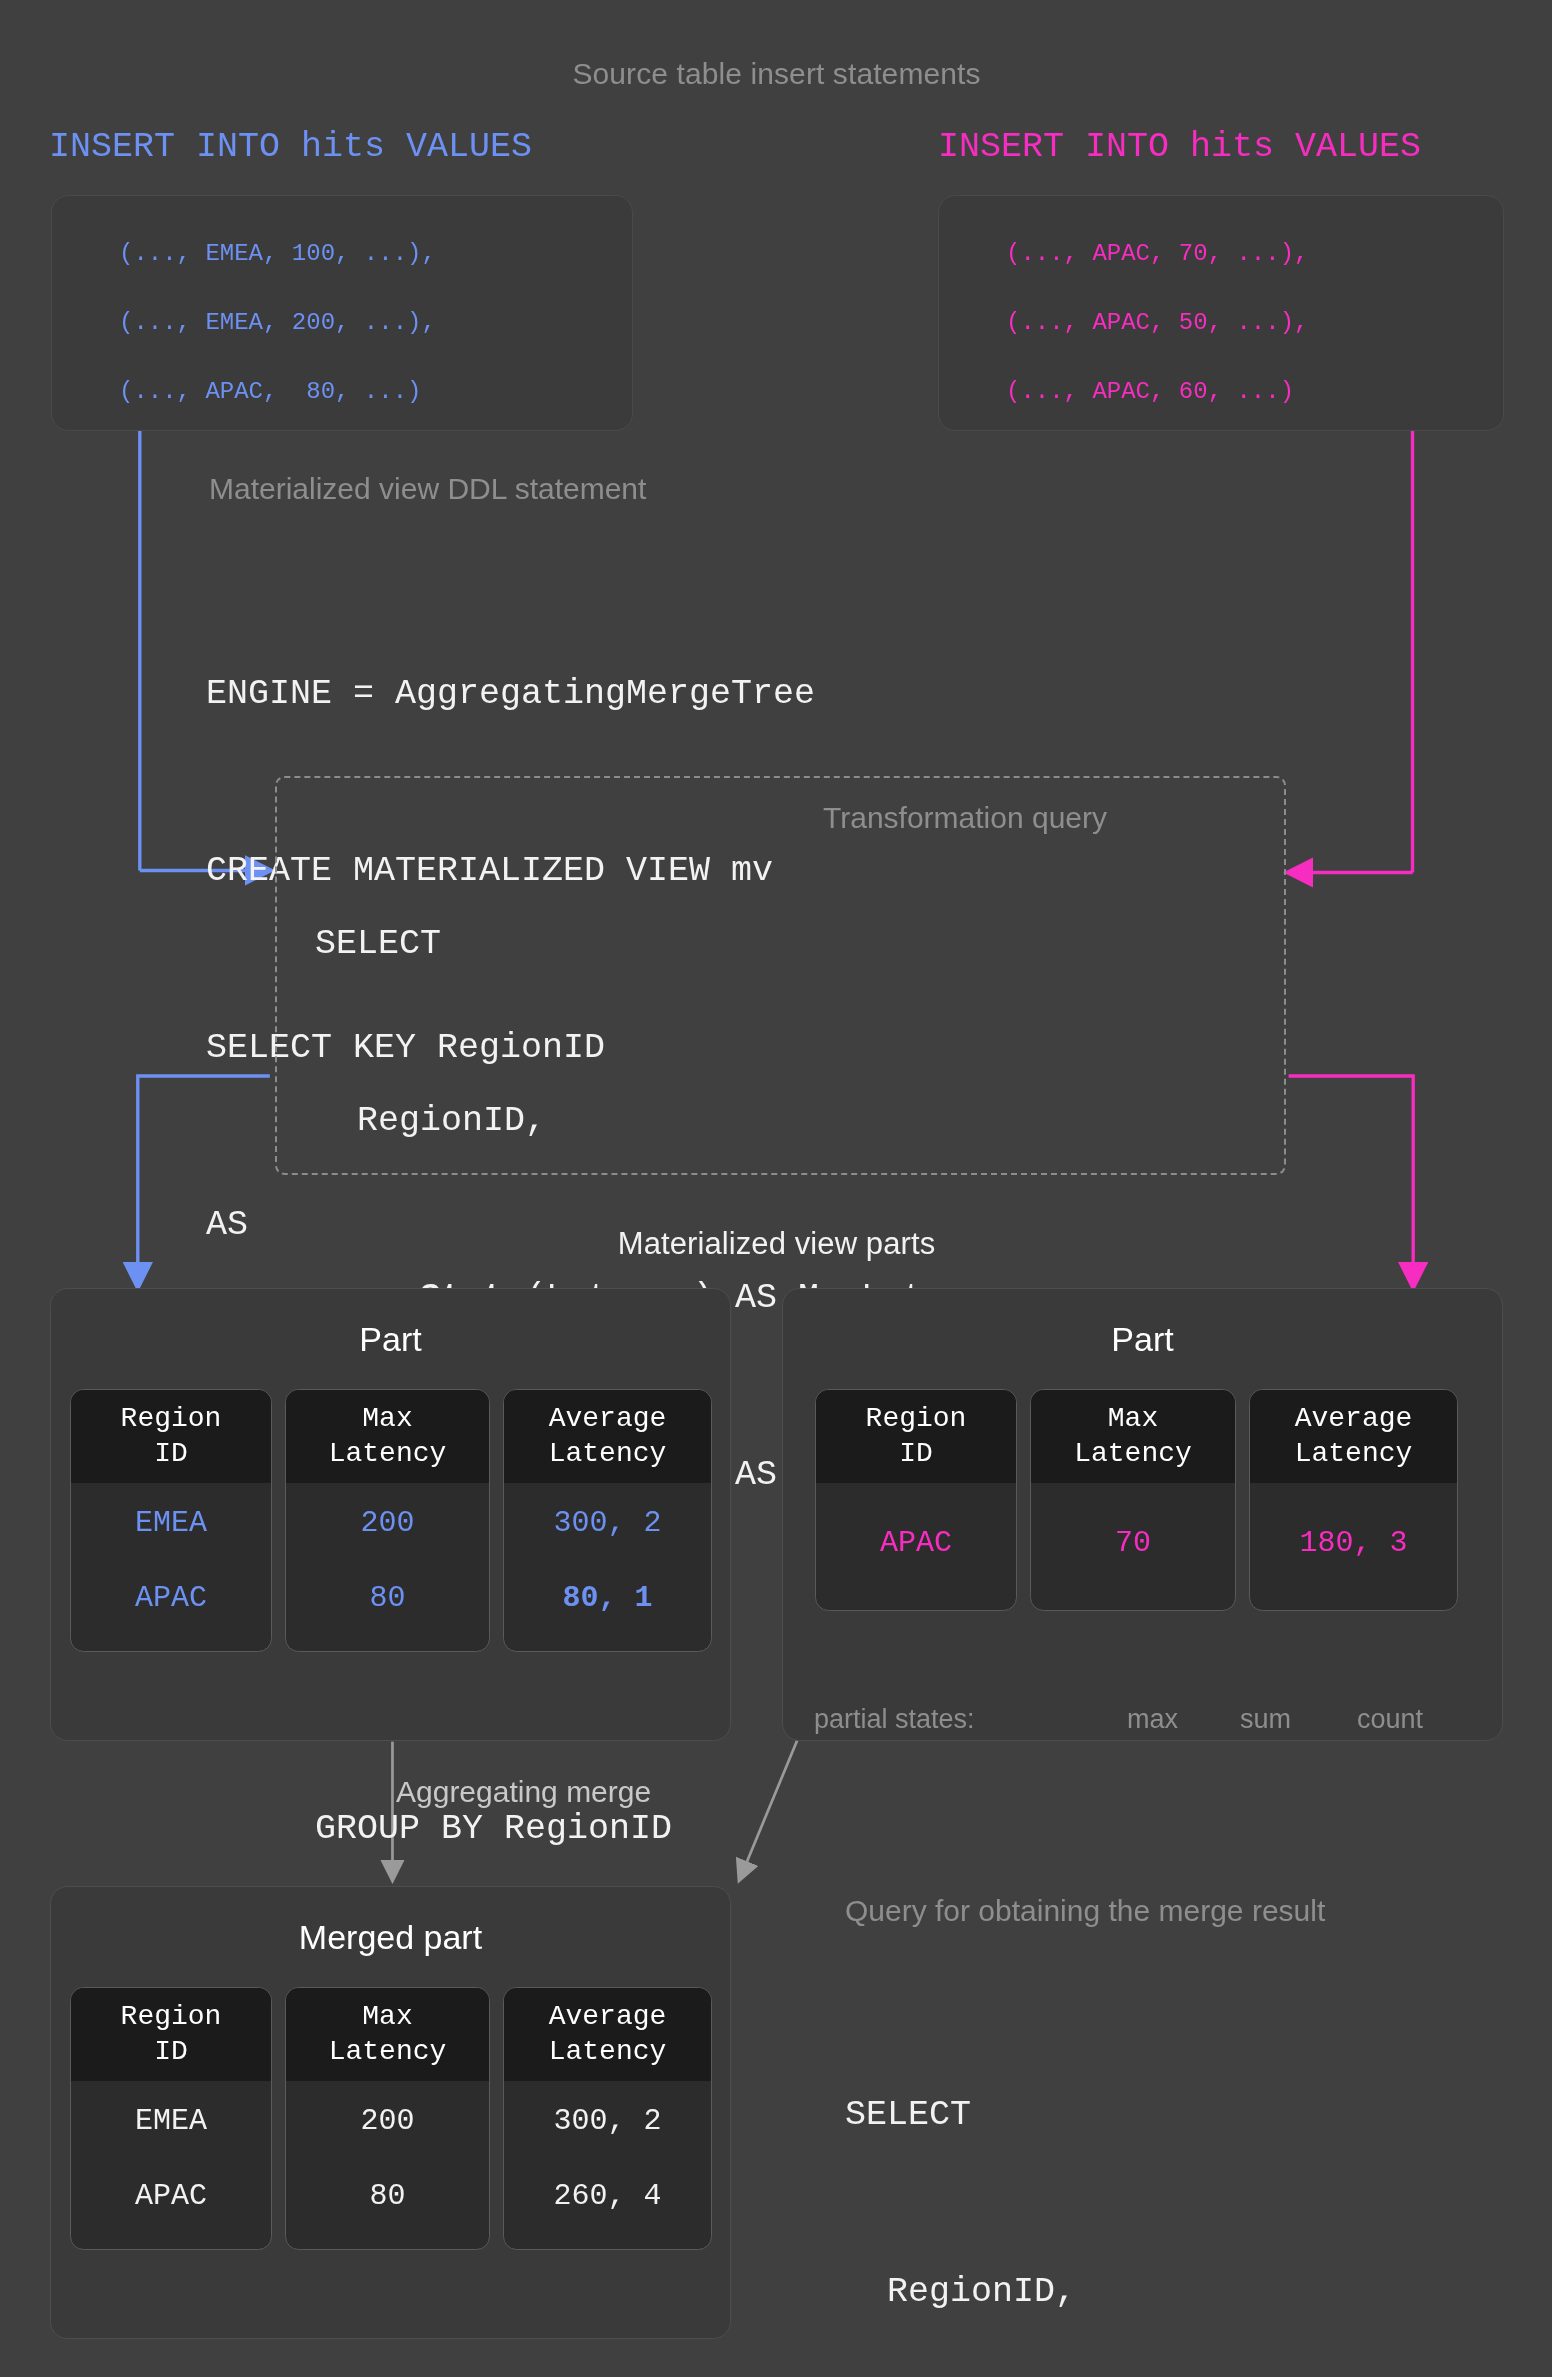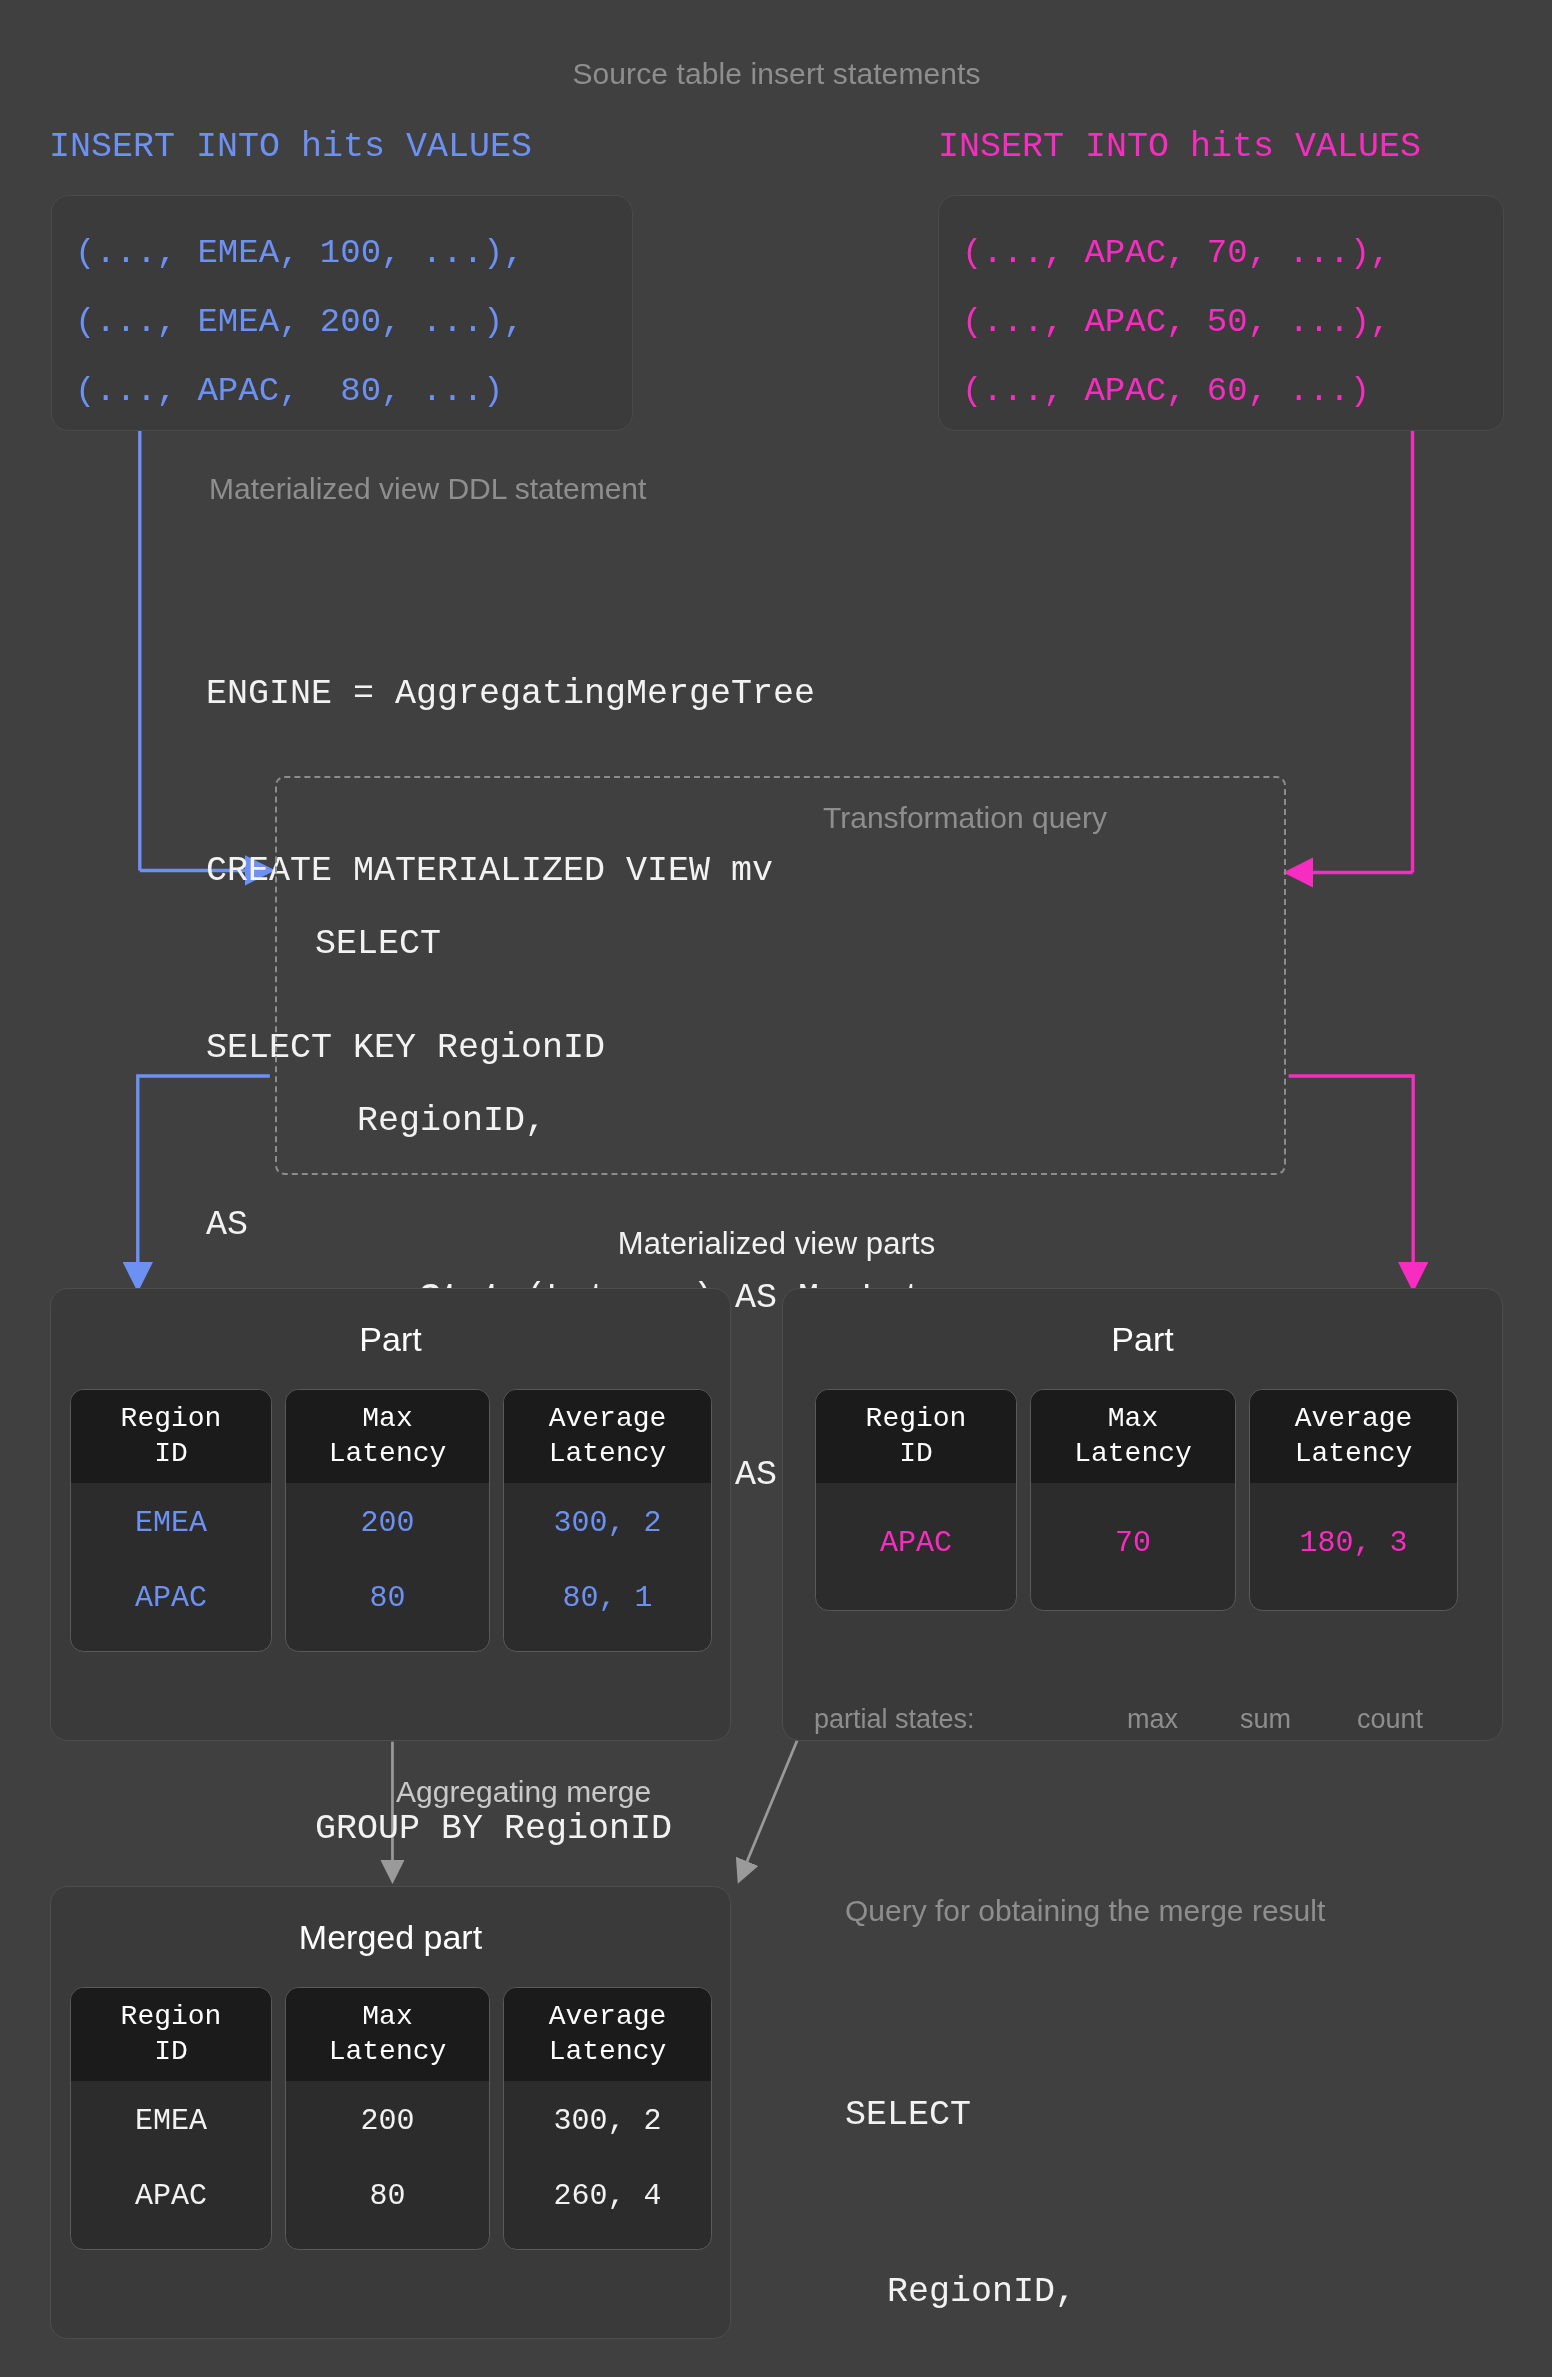--- a/index.html
+++ b/index.html
@@ -43,23 +43,24 @@
   }
   .insert-box {
     position: absolute;
     background: #3b3b3b;
     border: 1.3px solid #4a4a4a;
     border-radius: 17.5px;
     padding: 23px 20px 23px 23px;
   }
   .insert-box .line {
     font-family: "Liberation Mono", monospace;
-    font-size: 34px;
+    font-size: 24px;
     line-height: 69px;
     white-space: pre;
+    margin-left: 44px;
   }
 
   
   .ddl-code {
     position: absolute;
     font-family: "Liberation Mono", monospace;
     font-size: 35px;
     line-height: 59px;
     color: #f2f2f2;
     white-space: pre;
@@ -253,21 +254,21 @@
         <div class="hdr">Max
 Latency</div>
         <div class="cell blue" style="height:81px;">200</div>
         <div class="cell blue" style="height:70px;">80</div>
       </div>
 
       <div class="col" style="width:209px; height:263px;">
         <div class="hdr">Average
 Latency</div>
         <div class="cell blue" style="height:81px;">300, 2</div>
-        <div class="cell blue" style="height:70px;">80, 1</div>
+        <div class="cell blue" style="height:70px;font-weight:bold;">80, 1</div>
       </div>
 
     </div>
   </div>
 
   <div class="part-box" style="left:782px; top:1288px; width:721px; height:453px;">
     <div class="part-title" style="top:31px;">Part</div>
     <div class="cols" style="left:32px; top:100px;">
 
       <div class="col" style="width:202px; height:222px;">

